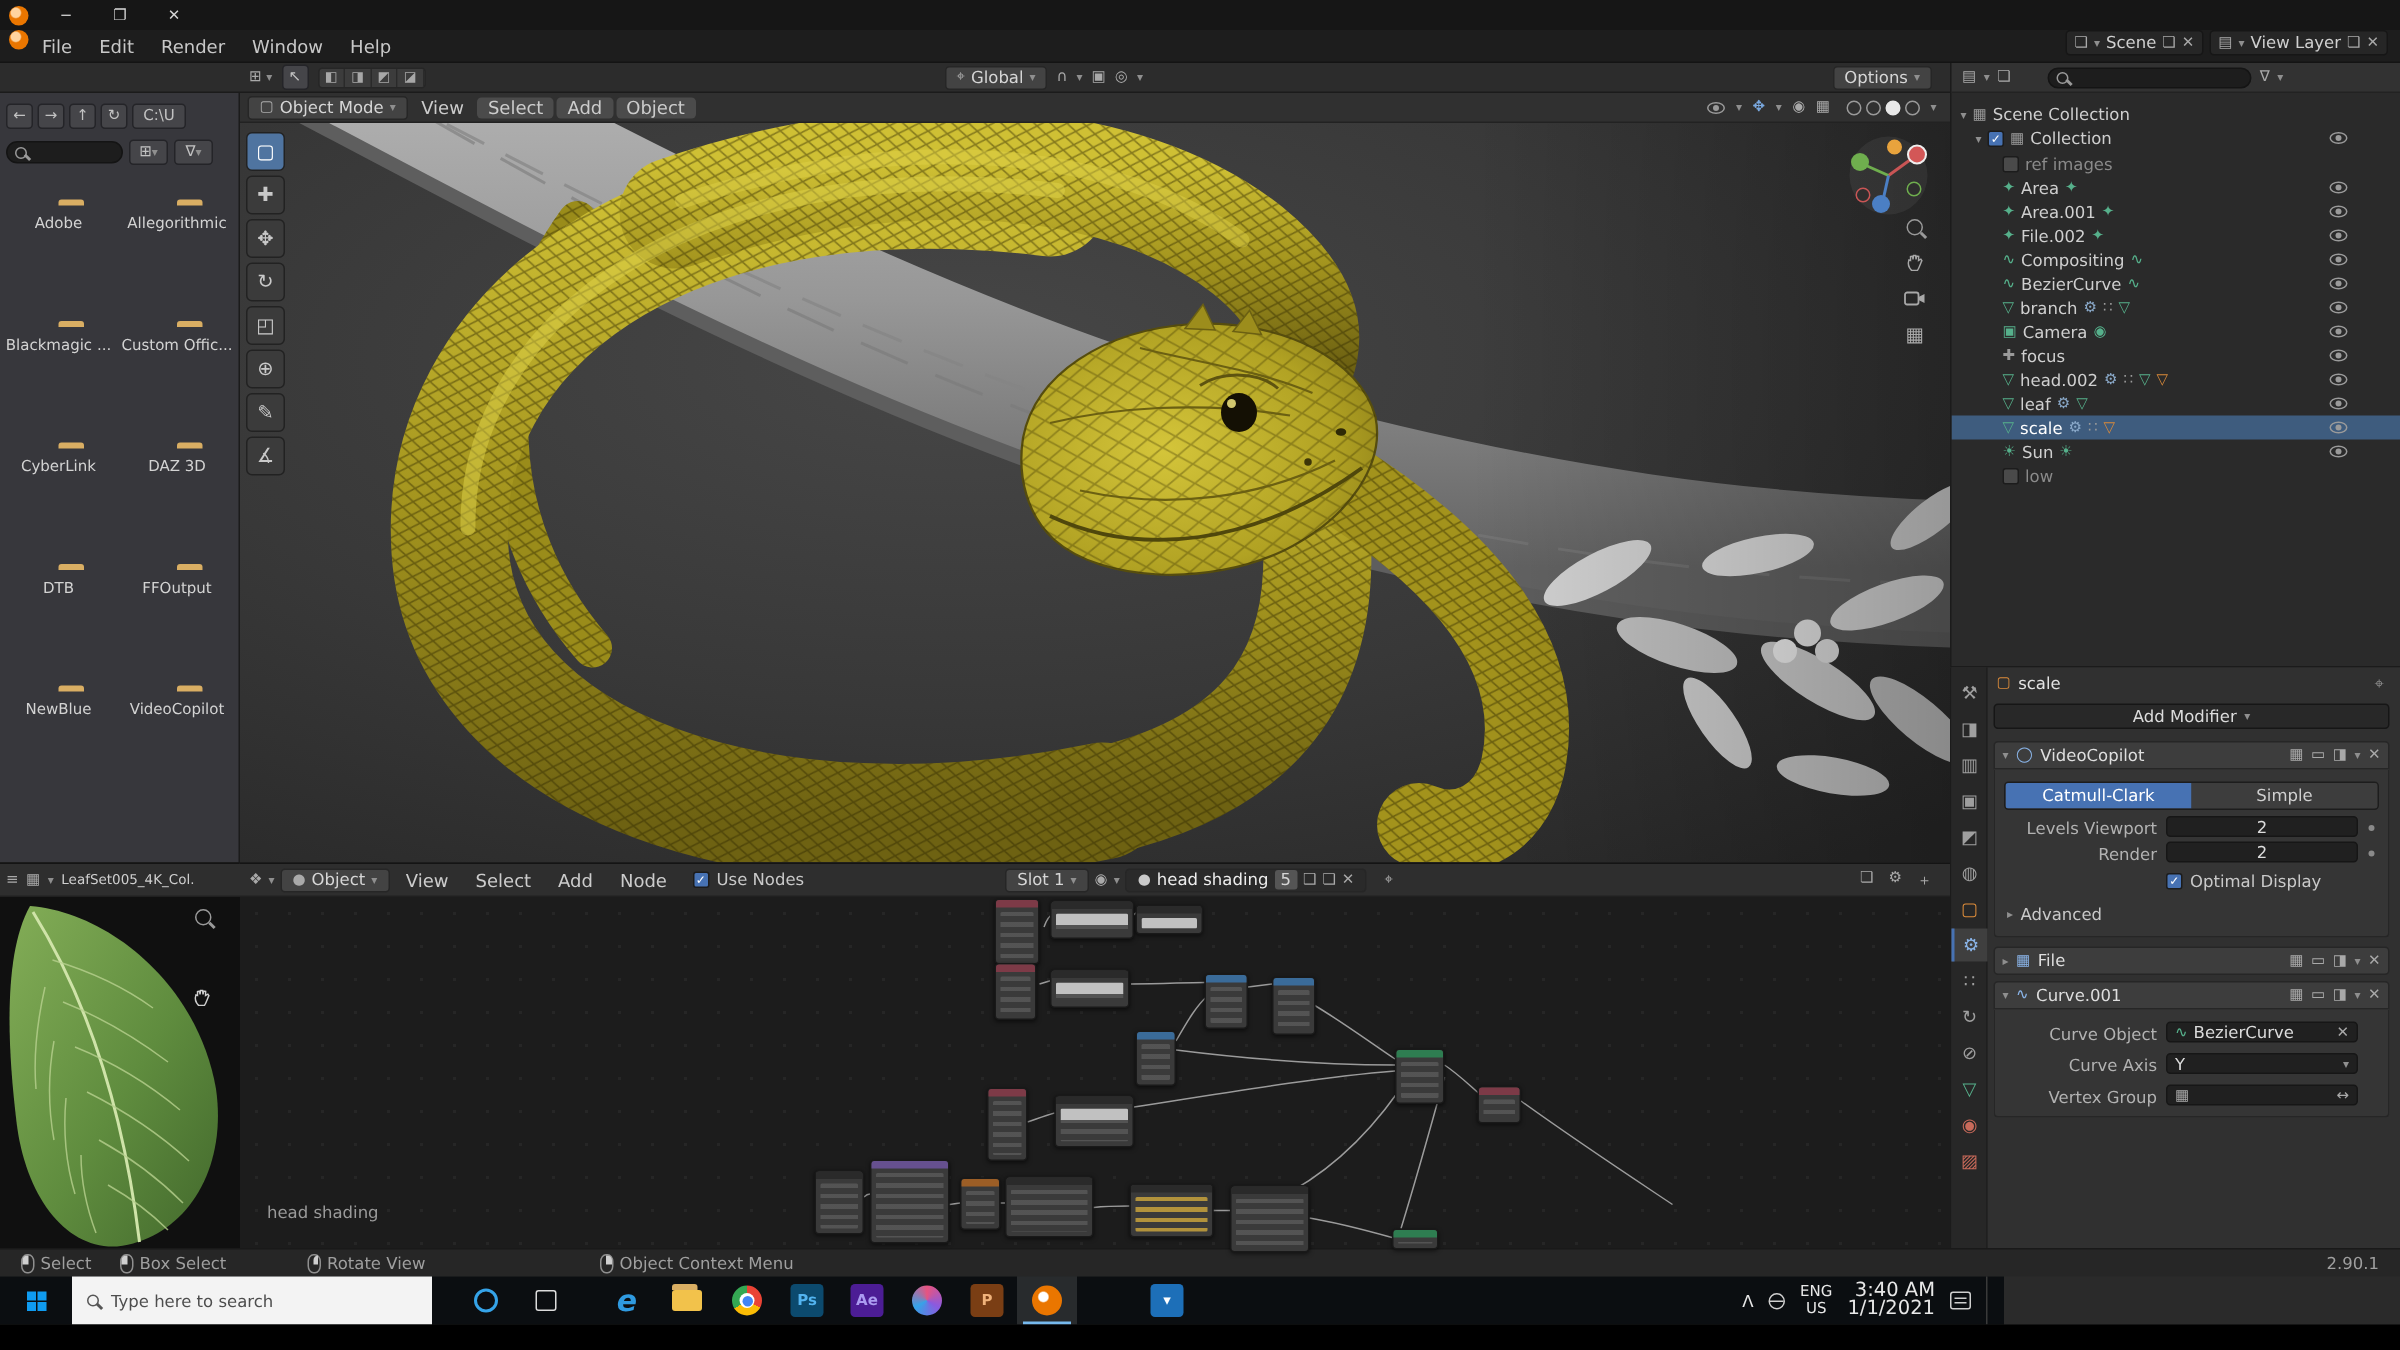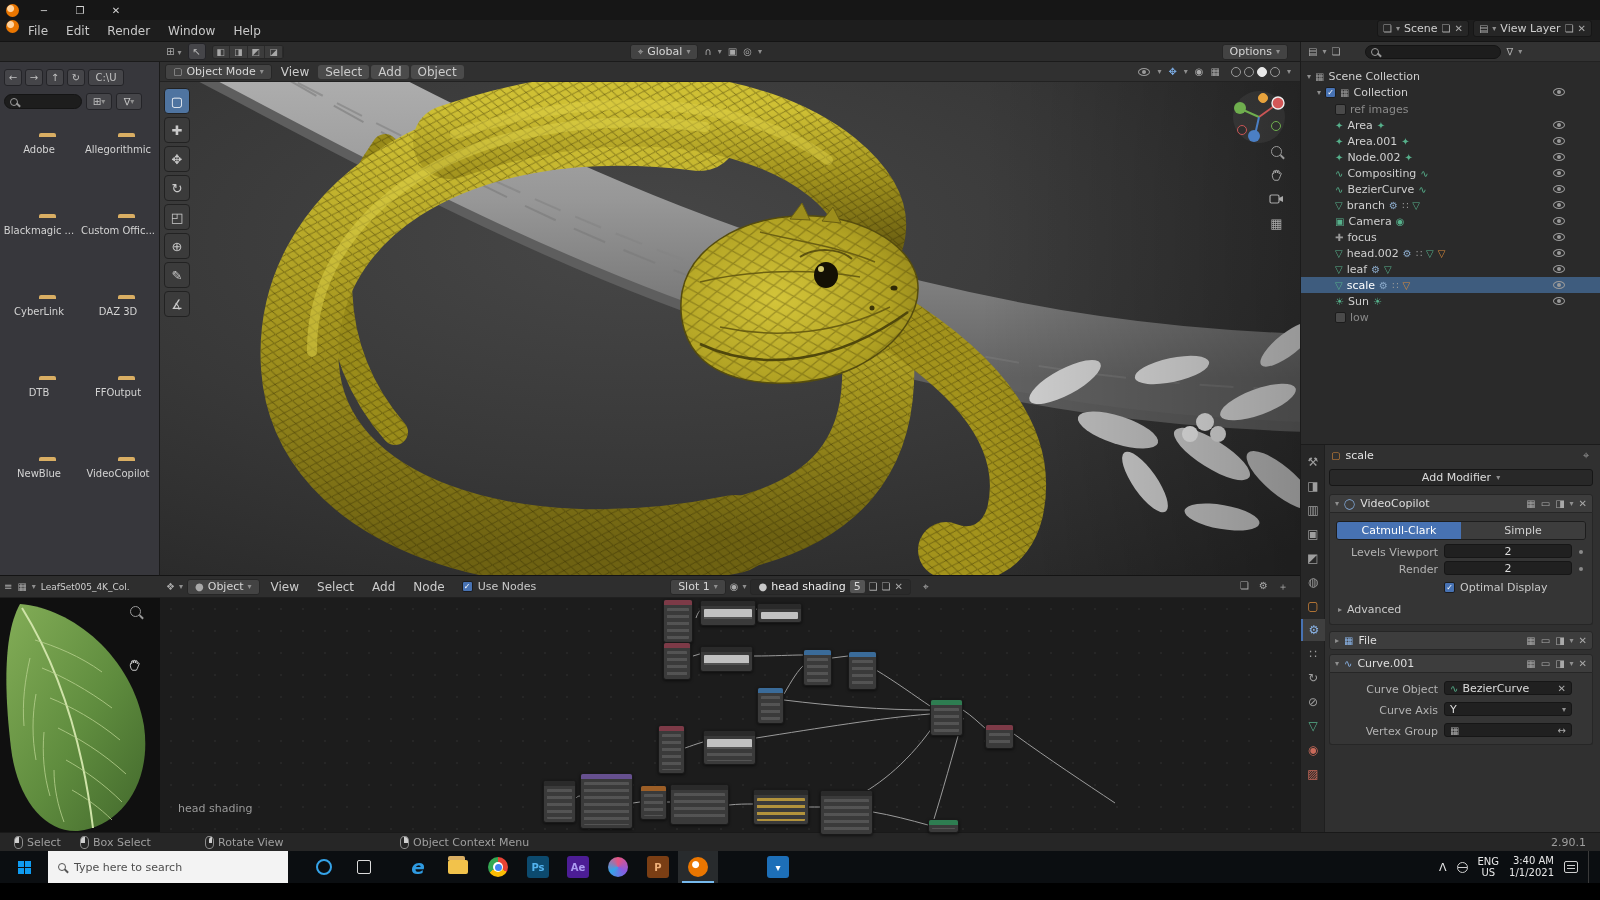--- a/index.html
+++ b/index.html
@@ -93,33 +93,33 @@
 .iheader{position:absolute;left:0;top:0;width:160px;height:22px;background:#2e2e2e;border-bottom:1px solid #202020;display:flex;align-items:center;gap:5px;padding:0 4px;z-index:3}
 .iheader .iname{font-size:9px;color:#cfcfcf;white-space:nowrap;overflow:hidden;width:88px}
 
 .statusbar{position:absolute;left:0;top:832px;width:1600px;height:19px;background:#262626;border-top:1px solid #191919;display:flex;align-items:center;color:#9f9f9f}
 .hint{position:absolute;display:flex;align-items:center;gap:4px}
 .ms{width:9px;height:13px;border:1px solid #8f8f8f;border-radius:4px/5px;position:relative;display:inline-block}
 .ms::before{content:"";position:absolute;left:0;top:0;width:4px;height:6px;background:#cfcfcf;border-radius:3px 0 0 0}
 .ms.m::before{left:3px;width:3px}
 .ms.r::before{left:auto;right:0;border-radius:0 3px 0 0}
 
-.taskbar{position:absolute;left:0;top:851px;width:1600px;height:32px;background:#0b0e11;display:flex;align-items:flex-start;color:#e8e8e8}
+.taskbar{position:absolute;left:0;top:851px;width:1336px;height:32px;background:#0b0e11;display:flex;align-items:flex-start;color:#e8e8e8}
 .winlogo{width:48px;height:32px;display:flex;align-items:center;justify-content:center}
 .winlogo b{display:grid;grid-template-columns:6px 6px;grid-gap:1px}
 .winlogo i{width:6px;height:6px;background:#0f9bf0;display:block}
 .tsearch{width:240px;height:32px;background:#f3f3f3;display:flex;align-items:center;gap:8px;padding:0 10px;color:#4d4d4d}
 .tsearch .mag{border-color:#555}.tsearch .mag::after{background:#555}
 .tbicon{width:40px;height:32px;display:flex;align-items:center;justify-content:center;position:relative}
 .tbicon.active{background:rgba(255,255,255,.12)}
 .tbicon.active::after{content:"";position:absolute;left:4px;bottom:0;width:32px;height:2px;background:#76b9ed}
 .appsq{width:22px;height:22px;border-radius:3px;display:flex;align-items:center;justify-content:center;font-size:10px;font-weight:bold}
 .tray{margin-left:auto;display:flex;align-items:center;gap:10px;padding-right:8px;font-size:10px}
 .twoLine{text-align:center;line-height:11px;font-size:10px}
-.clock{text-align:right;line-height:12px;font-size:10px}
+.clock{text-align:right;line-height:12px;font-size:13px}
 .notif{width:14px;height:12px;border:1px solid #cfcfcf;border-radius:2px;position:relative}
 .notif::after{content:"";position:absolute;left:2px;top:3px;width:8px;height:1px;background:#cfcfcf;box-shadow:0 3px 0 #cfcfcf}
 .blackstrip{position:absolute;left:0;top:883px;width:1600px;height:17px;background:#000}
 .globe{width:11px;height:11px;border:1px solid #d0d0d0;border-radius:50%;position:relative}
 .globe::after{content:"";position:absolute;left:0;top:4.5px;width:9px;height:1px;background:#d0d0d0}
 </style>
 </head>
 <body>
 
 <div class="screen">
@@ -397,21 +397,21 @@
       <span class="eye"></span>
     </div>
     <div class="ol-row" style="top:91px">
       <span class="ti" style="margin-left:34px">✦</span>
       <span>Area.001</span>
       <span class="ti">✦</span>
       <span class="eye"></span>
     </div>
     <div class="ol-row" style="top:107px">
       <span class="ti" style="margin-left:34px">✦</span>
-      <span>Node.002</span>
+      <span>File.002</span>
       <span class="ti">✦</span>
       <span class="eye"></span>
     </div>
     <div class="ol-row" style="top:123px">
       <span class="ti" style="margin-left:34px">∿</span>
       <span>Compositing</span>
       <span class="ti">∿</span>
       <span class="eye"></span>
     </div>
     <div class="ol-row" style="top:139px">

